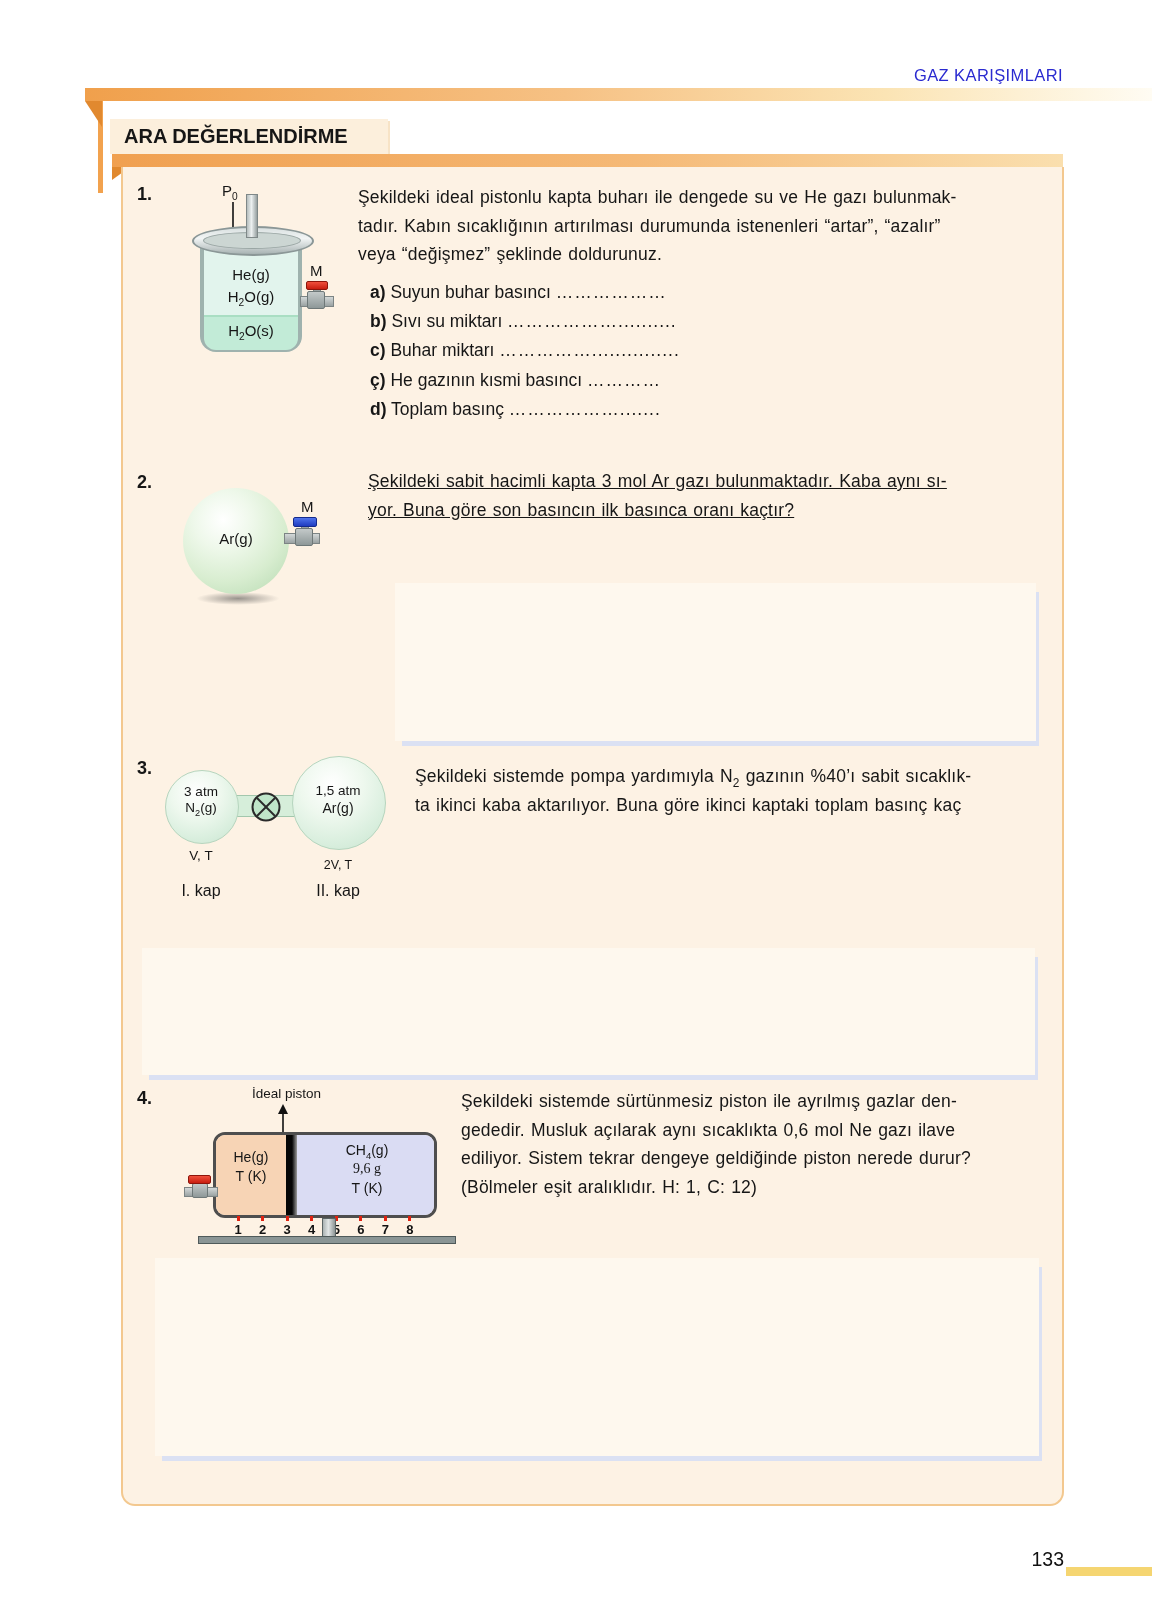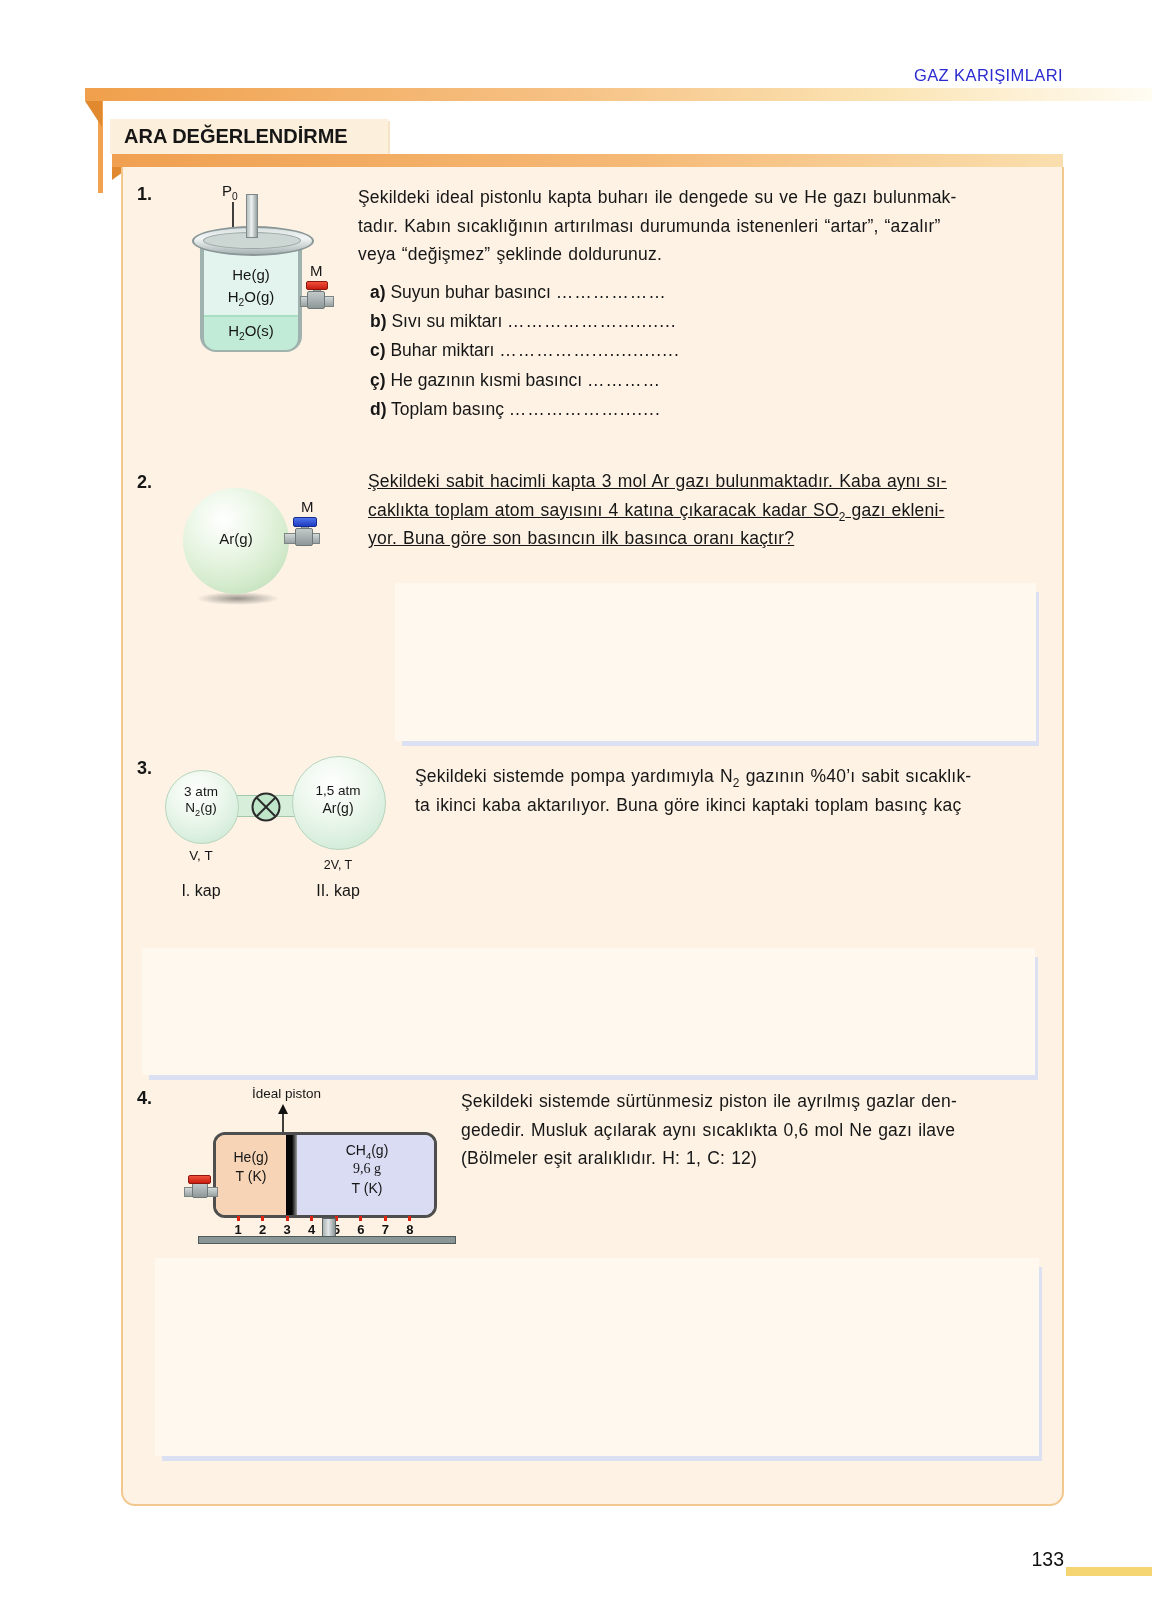--- a/index.html
+++ b/index.html
@@ -149,21 +149,20 @@
       <div class="abs v-pipe" style="left:124px;top:53px;width:34px;height:9px;"></div>
       <div class="abs v-stem" style="left:141px;top:43px;width:6px;height:8px;"></div>
       <div class="abs v-body" style="left:135px;top:48px;width:16px;height:16px;"></div>
       <div class="abs v-handle-blue" style="left:133px;top:37px;width:22px;height:8px;"></div>
       <div class="abs v-label" style="left:141px;top:18px;">M</div>
     </div>
   </div>
 
   <div class="abs qtext" style="left:368px;top:467px;width:668px;text-decoration:underline;">
       <div class="tline">Şekildeki sabit hacimli kapta 3 mol Ar gazı bulunmaktadır. Kaba aynı sı-</div>
-      <div class="tline">caklıkta toplam atom sayısını 4 katına çıkaracak kadar SO<sub>2</sub> gazı ekleni-</div>
       <div class="tline">yor. Buna göre son basıncın ilk basınca oranı kaçtır?</div>
     </div>
   <div class="abs ansbox" style="left:395px;top:583px;width:641px;height:158px;"></div>
 
   <div class="abs qnum" style="left:137px;top:758px;">3.</div>
 
   <div class="abs" style="left:140px;top:750px;width:260px;height:160px;">
     <div class="abs tube" style="left:85px;top:45px;width:82px;height:20px;z-index:0;"></div>
     <div class="abs flask" style="left:25px;top:20px;width:72px;height:72px;z-index:1;"></div>
     <div class="abs flask-label" style="left:25px;top:34px;width:72px;z-index:2;">3 atm</div>
@@ -222,20 +221,21 @@
         <span class="cell">7</span>
         <span class="cell">8</span>
       </div>
     <div class="abs post" style="left:162px;top:138px;width:12px;height:18px;"></div>
     <div class="abs base" style="left:38px;top:156px;width:256px;height:6px;"></div>
   </div>
 
   <div class="abs qtext" style="left:461px;top:1087px;width:577px;">
       <div class="tline">Şekildeki sistemde sürtünmesiz piston ile ayrılmış gazlar den-</div>
       <div class="tline">gededir. Musluk açılarak aynı sıcaklıkta 0,6 mol Ne gazı ilave</div>
+      <div class="tline">ediliyor. Sistem tekrar dengeye geldiğinde piston nerede durur?</div>
       <div class="tline">(Bölmeler eşit aralıklıdır. H: 1, C: 12)</div>
     </div>
   <div class="abs ansbox" style="left:155px;top:1258px;width:884px;height:198px;"></div>
 
   <div class="abs page-number" style="left:1002px;top:1548px;width:62px;text-align:right;">133</div>
   <div class="abs gold-bar" style="left:1066px;top:1567px;width:86px;height:9px;"></div>
 
 </div>
 
 </body></html>

